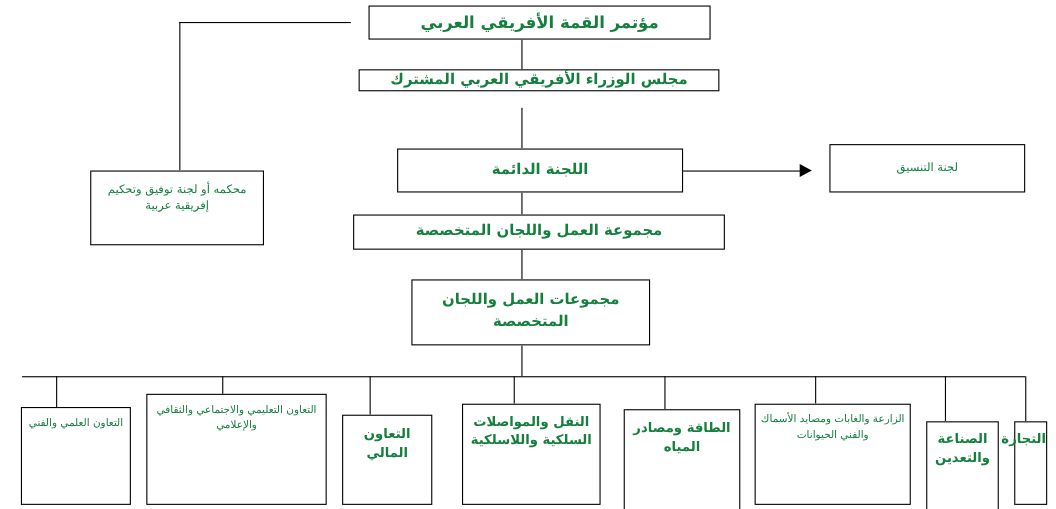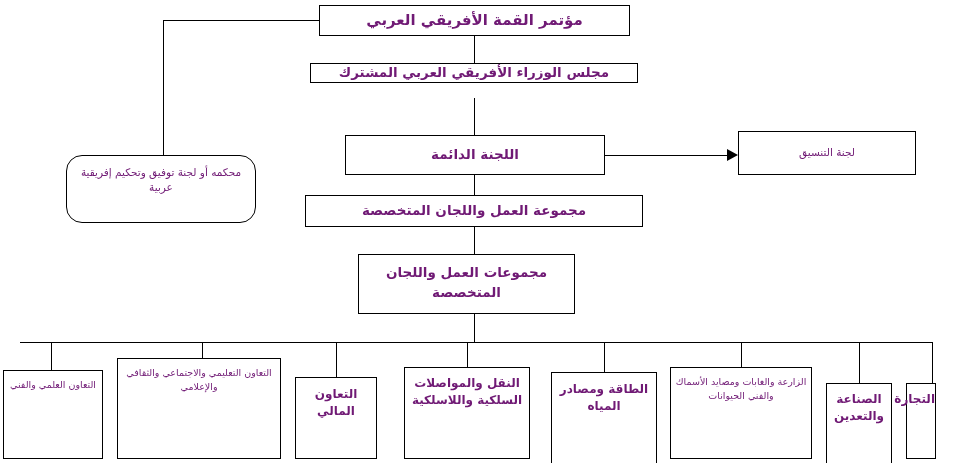--- a/index.html
+++ b/index.html
@@ -20,23 +20,24 @@
   }
   .node {
     position: absolute;
     box-sizing: border-box;
     border: 1px solid #000000;
     background: #ffffff;
     display: flex;
     align-items: flex-start;
     justify-content: center;
     text-align: center;
-    color: #701a75;
+    color: #15803d;
     direction: rtl;
     z-index: 3;
+    margin-left: 16px;
   }
   .node .node-label {
     display: block;
     width: 100%;
     padding: 0 3px;
     line-height: 1.45;
     font-weight: bold;
   }
   .node.center-v {
     align-items: center;
@@ -95,21 +96,21 @@
     <span class="node-label">اللجنة الدائمة</span>
   </div>
 
   <div class="line-h" style="left:605px; top:155px; width:128px;"></div>
   <div class="arrow-head" style="left:727px; top:149px;"></div>
 
   <div class="node t-xs center-v" style="left:738px; top:131px; width:178px; height:44px;">
     <span class="node-label">لجنة التنسيق</span>
   </div>
 
-  <div class="node t-xs" style="left:66px; top:155px; width:190px; height:68px;border-radius:16px;">
+  <div class="node t-xs" style="left:66px; top:155px; width:158px; height:68px;">
     <span class="node-label" style="padding-top:9px;">محكمه أو لجنة توفيق وتحكيم إفريقية عربية</span>
   </div>
 
   <div class="line-v" style="left:474px; top:175px; height:20px;"></div>
 
   <div class="node t-md center-v" style="left:305px; top:195px; width:338px; height:32px;">
     <span class="node-label">مجموعة العمل واللجان المتخصصة</span>
   </div>
 
   <div class="line-v" style="left:474px; top:227px; height:27px;"></div>

